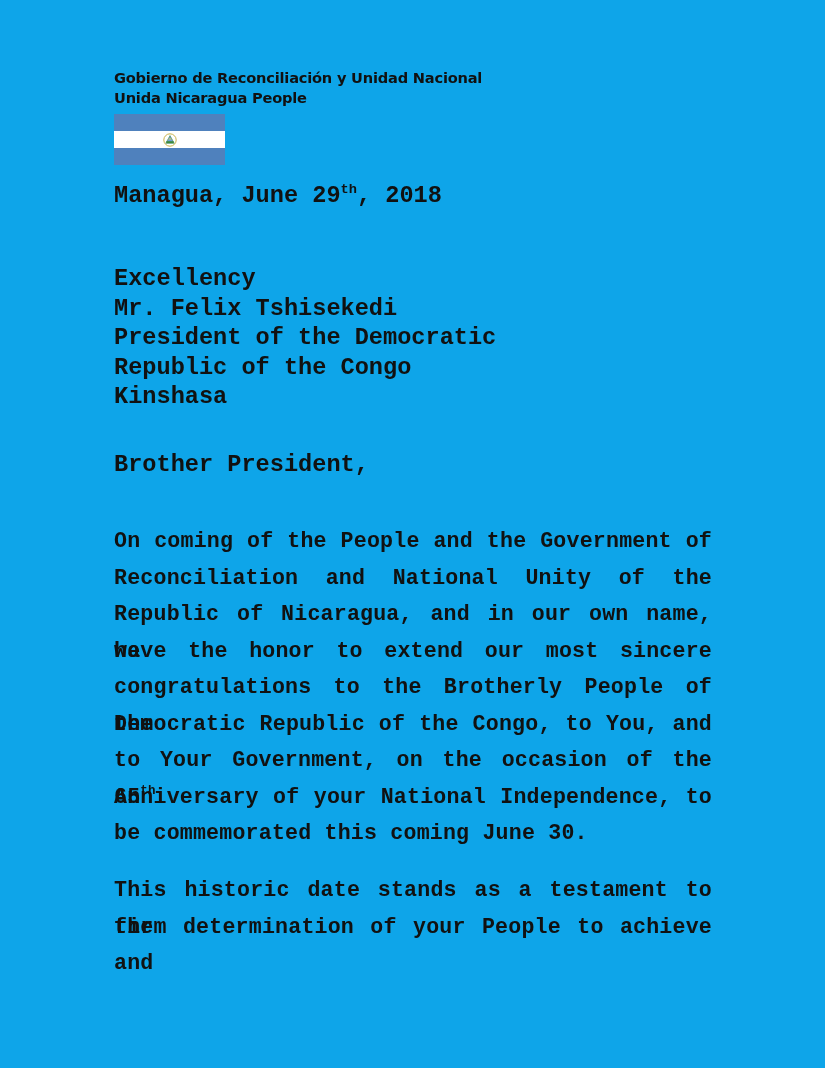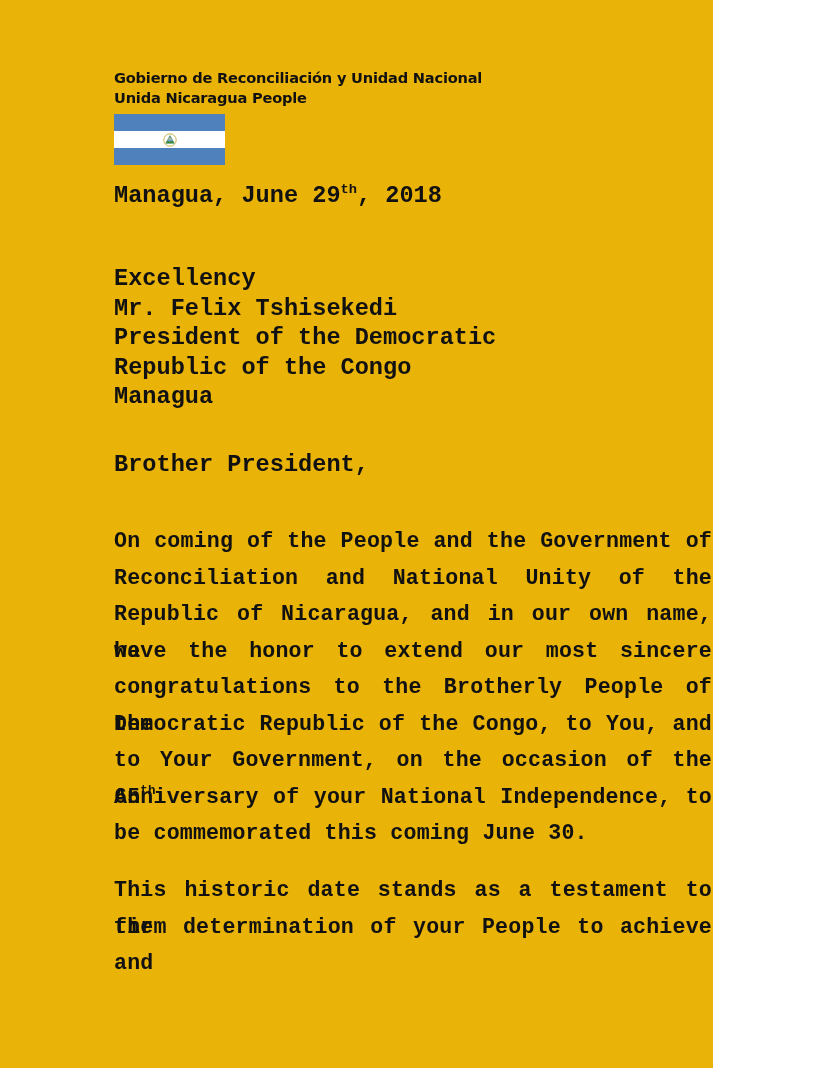--- a/index.html
+++ b/index.html
@@ -10,23 +10,23 @@
     body {
       width: 825px;
       height: 1068px;
       position: relative;
       overflow: hidden;
       color: #111111;
     }
     .page {
       position: absolute;
       left: 0; top: 0;
-      width: 713px;
+      width: 825px;
       height: 1068px;
-      background: #eab308;
+      background: #0ea5e9;
     }
     .letterhead {
       position: absolute;
       left: 114px;
       top: 68px;
       font-family: "DejaVu Sans", sans-serif;
       font-weight: bold;
       font-size: 14.6px;
       line-height: 19.5px;
       color: #111;
@@ -139,21 +139,21 @@
     <div class="band-blue"></div>
   </div>
 
   <div class="date-line"><span>Managua, June 29</span><sup>th</sup><span>, 2018</span></div>
 
   <div class="address">
     <div>Excellency</div>
     <div>Mr. Felix Tshisekedi</div>
     <div>President of the Democratic</div>
     <div>Republic of the Congo</div>
-    <div>Managua</div>
+    <div>Kinshasa</div>
   </div>
 
   <div class="salutation">Brother President,</div>
 
   <div class="body-para para-1">
     <span class="line">On coming of the People and the Government of</span>
     <span class="line">Reconciliation and National Unity of the</span>
     <span class="line">Republic of Nicaragua, and in our own name, we</span>
     <span class="line">have the honor to extend our most sincere</span>
     <span class="line">congratulations to the Brotherly People of the</span>

